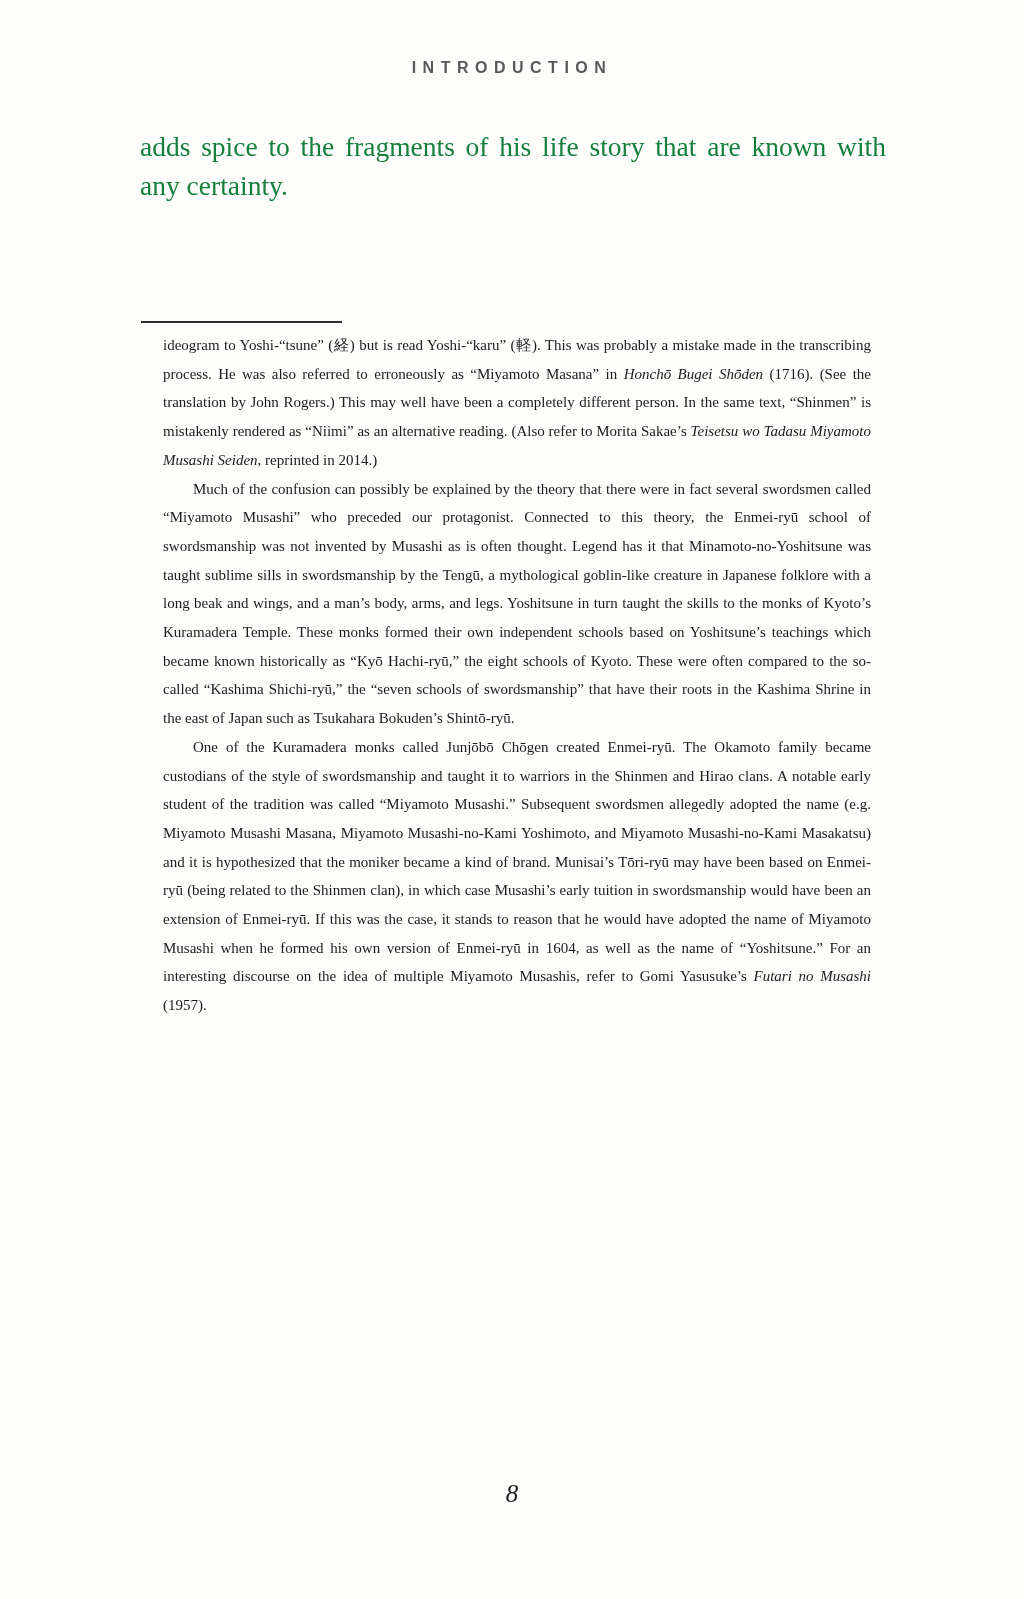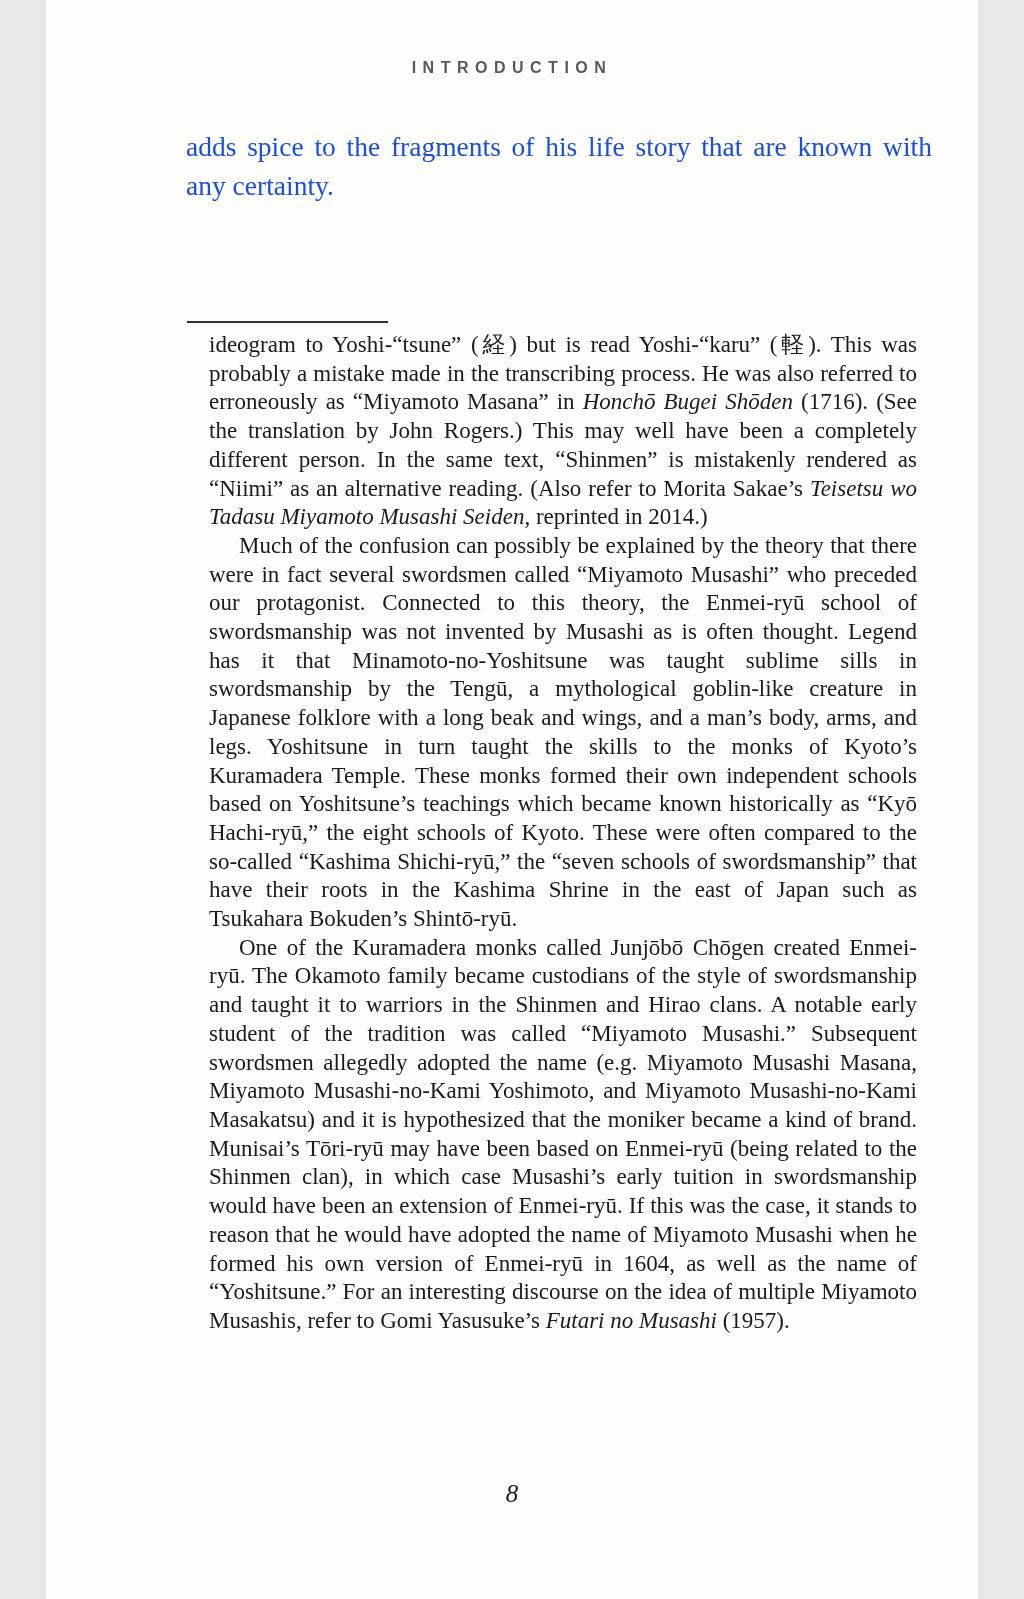--- a/index.html
+++ b/index.html
@@ -2,21 +2,21 @@
 <html><head>
 <meta charset="utf-8">
 <style>
   html, body {
     margin: 0;
     padding: 0;
     background: #e8e8e8;
   }
   .page {
     position: relative;
-    width: 932px;
+    width: 1024px;
     height: 1599px;
     margin: 0 auto;
     background: #fdfdfc;
     color: #1b1b1b;
     font-family: "Liberation Serif", serif;
     overflow: hidden;
   }
   .running-head {
     position: absolute;
     top: 59px;
@@ -30,39 +30,39 @@
     color: #595959;
   }
   .body-text {
     position: absolute;
     top: 127px;
     left: 140px;
     width: 746px;
     font-size: 27.5px;
     line-height: 39px;
     text-align: justify;
-    color: #1d4ed8;
+    color: #15803d;
   }
   .body-text .para { margin: 0; }
   .body-text .para.indent { text-indent: 36px; }
 
   .footnote-rule {
     position: absolute;
     top: 321px;
     left: 141px;
     width: 201px;
     height: 0;
     border-top: 2px solid #2e2e2e;
   }
   .footnote {
     position: absolute;
     top: 331px;
     left: 163px;
     width: 708px;
-    font-size: 23px;
+    font-size: 15px;
     line-height: 28.7px;
     text-align: justify;
     color: #1b1b1b;
   }
   .footnote .para { margin: 0; }
   .footnote .para.indent { text-indent: 30px; }
   i { font-style: italic; }
 
   .folio {
     position: absolute;

